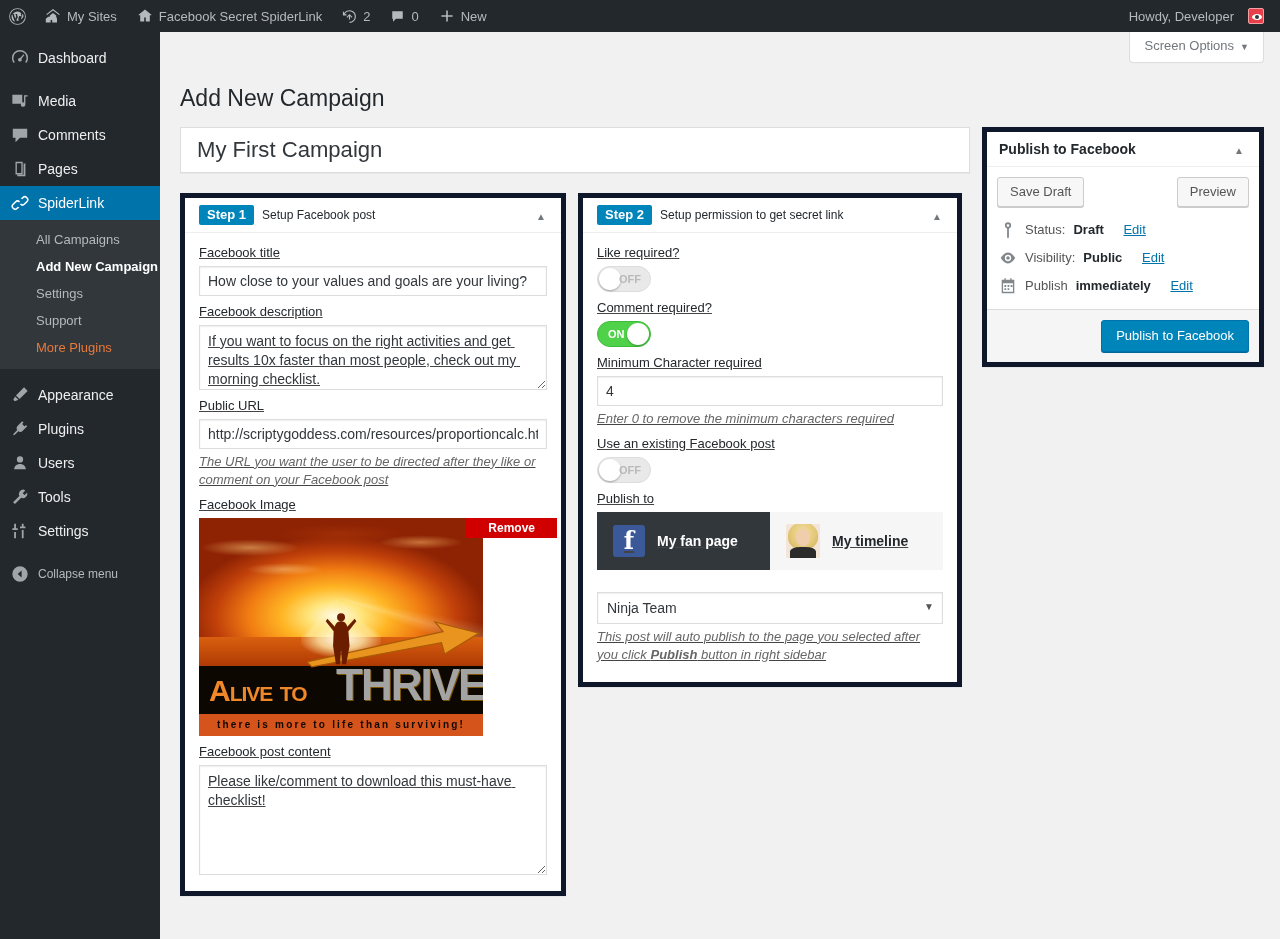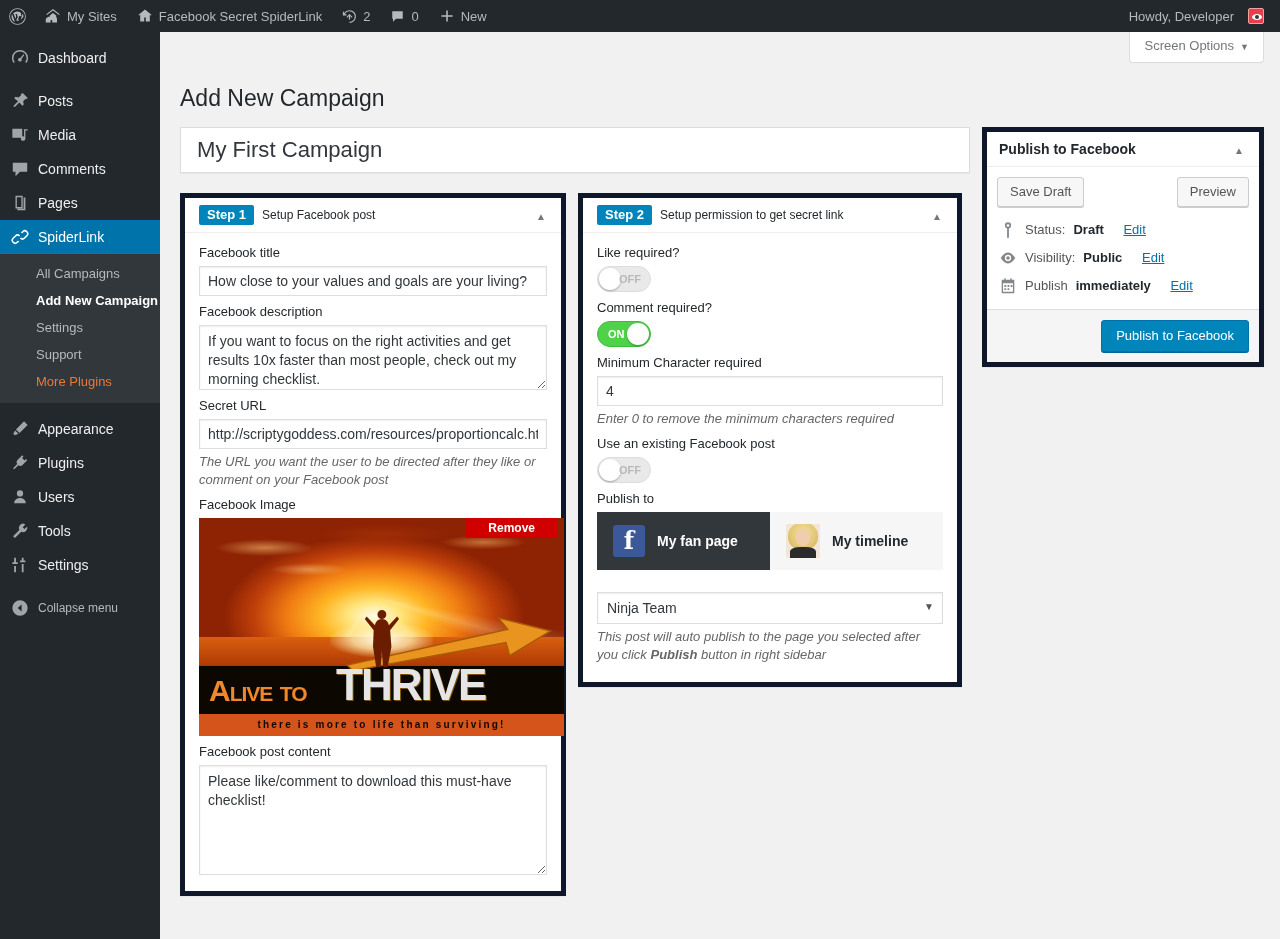--- a/index.html
+++ b/index.html
@@ -122,21 +122,21 @@
   }
   .step-badge {
     background:#0085ba; color:#fff; font-weight:bold; font-size:13px;
     padding:3px 8px; border-radius:2px; margin-right:8px; line-height:14px;text-align:center;
   }
   .pb-title { font-size:12px; color:#23282d; font-weight:400; }
   .pb-toggle {
     position:absolute; right:10px; top:9px; width:20px; height:20px;
     cursor:pointer; color:#72777c; font-size:10px; text-align:center; line-height:20px;
   }
-  .pb-inside { padding:12px 14px 16px 14px; }
+  .pb-inside { padding:12px 14px 16px 14px;text-decoration:underline; }
 
   .field-label {
     font-size:13px; color:#23282d; margin:8px 0 6px 0; display:block;
   }
   .field-label.first { margin-top:0; }
   .txt {
     width:100%; border:1px solid #ddd; background:#fff;
     padding:6px 8px; font-size:14px; color:#32373c;
     font-family:"Liberation Sans", sans-serif;
     box-shadow:inset 0 1px 2px rgba(0,0,0,.07);
@@ -150,21 +150,21 @@
   .help b { font-weight:bold; font-style:italic; }
 
   
   .img-wrap { position:relative; width:358px; height:218px; margin-top:3px; }
   .remove-btn {
     position:absolute; right:0; top:0; z-index:5;
     background:#d10000; color:#fff; font-weight:bold; font-size:12px;
     padding:3px 22px; cursor:pointer;
   }
   .thrive {
-    width:365px; height:218px; overflow:hidden; position:relative;
+    width:284px; height:218px; overflow:hidden; position:relative;
     background:#8a1f00;
   }
   .th-sky {
     position:absolute; inset:0;
     background:
       radial-gradient(ellipse 150px 80px at 48% 45%, #fffbe8 0%, #ffe47a 18%, #ffb524 36%, #f07c12 58%, #c1400a 80%, #8e2303 100%);
   }
   .th-clouds {
     position:absolute; left:0; top:0; width:100%; height:62%;
     background:
@@ -205,21 +205,21 @@
     font-family:"DejaVu Sans", sans-serif;
   }
   .th-alive {
     position:absolute; left:10px; bottom:4px;
     font-size:30px; font-weight:bold; color:#f0882a; letter-spacing:-1px;
     font-family:"Liberation Sans", sans-serif;
   }
   .th-alive small { font-size:21px; }
   .th-thrive {
     position:absolute; left:137px; bottom:2px;
-    font-size:44px; font-weight:bold; color:#e5e5e5; letter-spacing:-2px;
+    font-size:44px; font-weight:bold; color:#a3a3a3; letter-spacing:-2px;
     font-family:"Liberation Sans", sans-serif;
     text-shadow:1px 1px 0 #7a5200;
   }
   .th-bar {
     position:absolute; left:0; bottom:0; width:100%; height:22px;
     background:#d4541b; color:#120600; font-weight:bold; font-size:10px;
     letter-spacing:2.2px; text-align:center; line-height:22px;
     font-family:"Liberation Sans", sans-serif;
   }
 
@@ -384,28 +384,20 @@
         </svg>
     </span>
     <span class="mlabel">Dashboard</span>
   </div>
 
   <div class="menu-sep"></div>
 
   <div class="menu-item">
     <span>
       <svg class="micon" viewBox="0 0 20 20">
-          <path d="M13.3 1.4l5.3 5.3-1.4 1.4-.7-.7-3 3 .7 3.5-1.5 1.4-3.5-3.5-4.6 4.6-1.8.4.4-1.8 4.6-4.6L3.6 6.9 5 5.4l3.5.7 3-3-.7-.7 1.5-1z"></path>
-        </svg>
-    </span>
-    <span class="mlabel">Posts</span>
-  </div>
-  <div class="menu-item">
-    <span>
-      <svg class="micon" viewBox="0 0 20 20">
           <path d="M1.5 3h11v10h-11V3zm2 2v6l3-3 2 2 2-3 2 4h-9zm11-1.5h4V5h-2.5v9a2.5 2.5 0 11-1.5-2.3V3.5z"></path>
         </svg>
     </span>
     <span class="mlabel">Media</span>
   </div>
   <div class="menu-item">
     <span>
       <svg class="micon" viewBox="0 0 20 20">
           <path d="M2 3h16v10h-8l-5 5v-5H2V3z"></path>
         </svg>
@@ -518,21 +510,21 @@
           <span class="pb-toggle">▲</span>
         </div>
         <div class="pb-inside">
 
           <label class="field-label first">Facebook title</label>
           <input class="txt" type="text" value="How close to your values and goals are your living?" style="">
 
           <label class="field-label">Facebook description</label>
           <textarea class="txt" rows="3" style="height: 65px;">If you want to focus on the right activities and get results 10x faster than most people, check out my morning checklist.</textarea>
 
-          <label class="field-label">Secret URL</label>
+          <label class="field-label">Public URL</label>
           <input class="txt" type="text" value="http://scriptygoddess.com/resources/proportioncalc.html" style="">
           <div class="help">The URL you want the user to be directed after they like or comment on your Facebook post</div>
 
           <label class="field-label">Facebook Image</label>
           <div class="img-wrap">
             <div class="remove-btn">Remove</div>
             <div class="thrive">
               <div class="th-sky"></div>
               <div class="th-rays"></div>
               <div class="th-clouds"></div>

